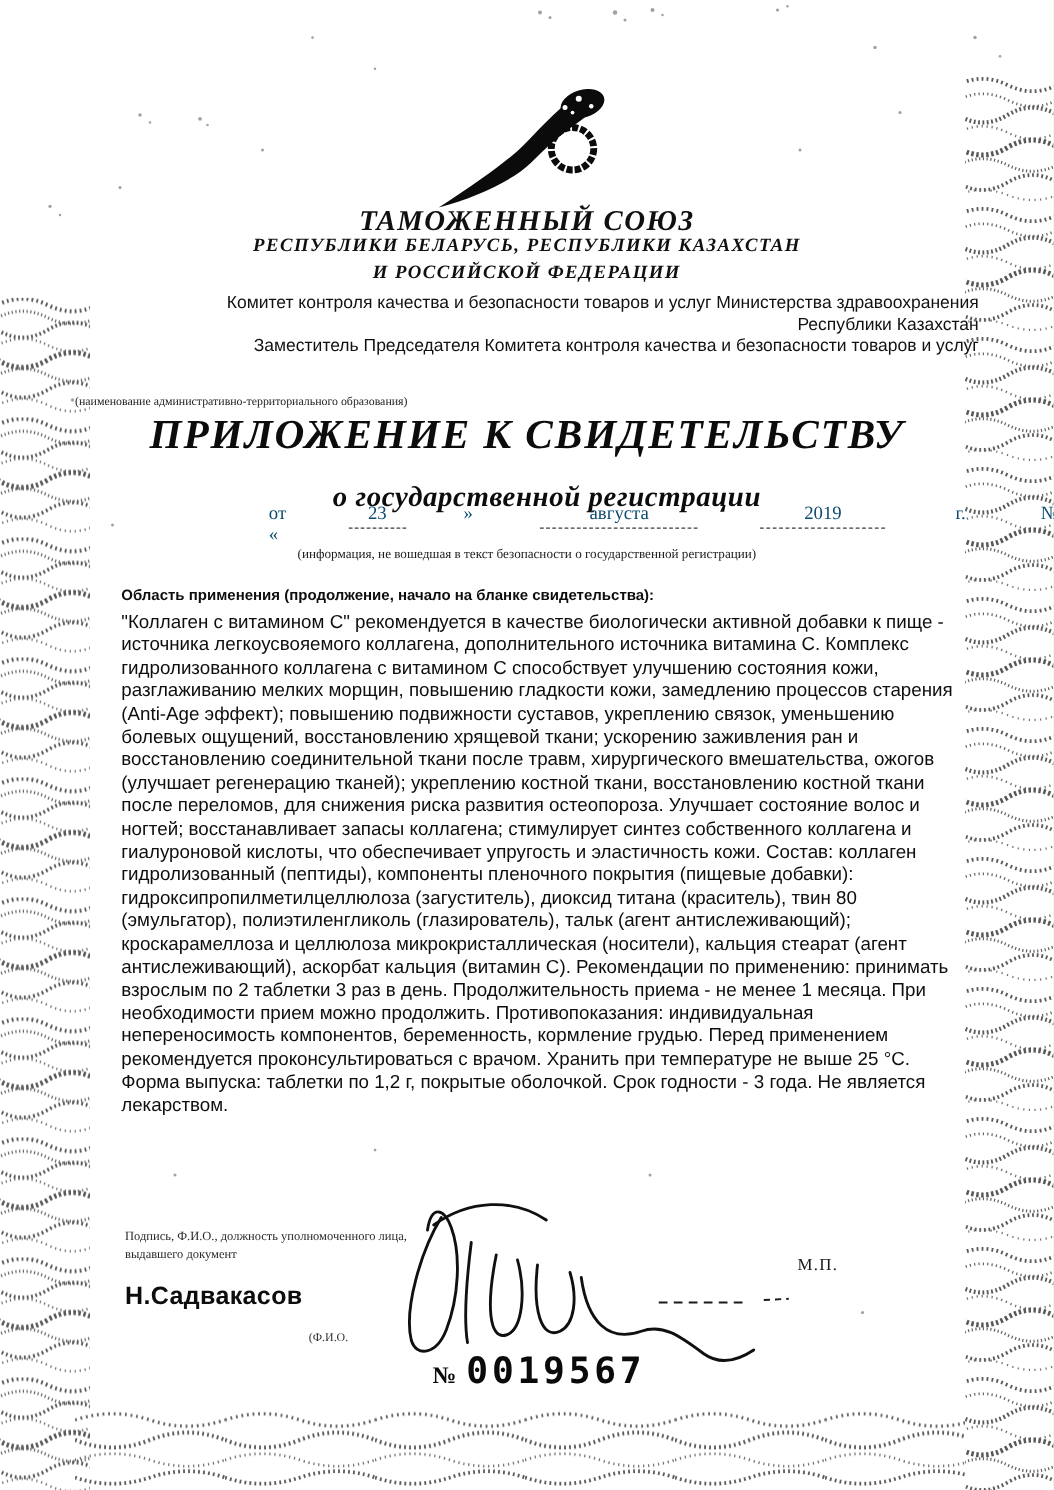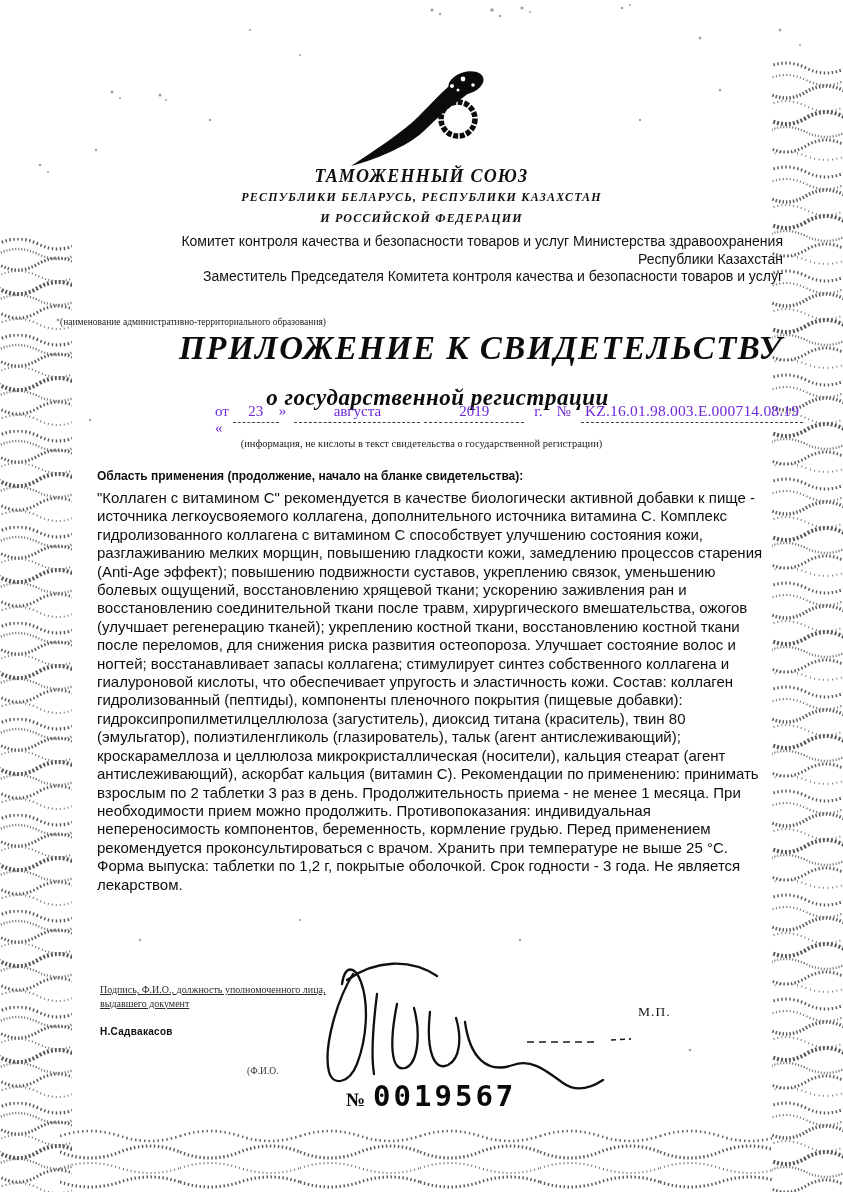--- a/index.html
+++ b/index.html
@@ -10,45 +10,45 @@
   }
   .abs{position:absolute;}
   
   .border-svg{position:absolute;opacity:.78;pointer-events:none;}
   
   .org-block{
     left:60px;top:166px;width:723px;text-align:center;
     font-family:"Liberation Serif",serif;font-weight:bold;font-style:italic;
     letter-spacing:1.2px;color:#101010;
   }
-  .org-line1{font-size:18px;line-height:21px;}
-  .org-line{font-size:12px;line-height:21px;}
+  .org-line1{font-size:23px;line-height:21px;}
+  .org-line{font-size:15px;line-height:21px;}
   .committee{
     left:60px;top:233px;width:723px;text-align:right;
     font-size:14px;line-height:17.5px;color:#111;
   }
   .admin-note{
     left:60px;top:317px;width:723px;
     font-family:"Liberation Serif",serif;font-size:9.5px;color:#222;
   }
   .doc-title{
-    left:60px;top:330px;width:723px;text-align:right;
+    left:60px;top:330px;width:723px;text-align:center;
     font-family:"Liberation Serif",serif;font-weight:bold;font-style:italic;
     font-size:33px;letter-spacing:1.5px;color:#0c0c0c;margin:0;
   }
   .doc-subtitle{
     left:60px;top:369px;width:723px;text-align:center;
     font-family:"Liberation Serif",serif;font-weight:bold;font-style:italic;
     font-size:23px;letter-spacing:.5px;color:#0c0c0c;margin:16px;
   }
   
   .date-line{
     left:215px;top:402px;width:580px;
     display:flex;align-items:baseline;
-    font-family:"Liberation Serif",serif;font-size:15px;color:#6d28d9;
+    font-family:"Liberation Serif",serif;font-size:15px;color:#0c4a6e;gap:46px;
   }
   .dl-fill{
     font-family:Liberation Serif, serif;
     border-bottom:1.5px dashed #3c3c3c;text-align:center;padding:0 4px 2px 4px;
   }
   .dl-day{min-width:38px;margin-left:4px;}
   .dl-month{min-width:118px;margin-left:8px;}
   .dl-year{min-width:92px;margin-left:4px;}
   .dl-g{margin-left:10px;}
   .dl-no{margin-left:14px;}
@@ -63,24 +63,24 @@
     font-size:12px;font-weight:bold;color:#0e0e0e;
   }
   .body-text{
     left:97px;top:489px;width:678px;
     font-size:15px;line-height:18.4px;color:#0e0e0e;
     text-align:left;
   }
   
   .sig-note{
     left:100px;top:983px;width:330px;
-    font-family:"Liberation Serif",serif;font-size:10px;line-height:13.5px;color:#2a2a2a;text-decoration:underline;
+    font-family:"Liberation Serif",serif;font-size:10px;line-height:13.5px;color:#2a2a2a;
   }
   .sig-name{
-    left:100px;top:1026px;font-size:10px;letter-spacing:.3px;color:#0d0d0d;font-weight:bold;
+    left:100px;top:1026px;font-size:20px;letter-spacing:.3px;color:#0d0d0d;font-weight:bold;
   }
   .fio-note{
     left:247px;top:1049px;
     font-family:"Liberation Serif",serif;font-size:9.5px;color:#333;margin-top:17px;
   }
   .stamp-mp{
     left:638px;top:1004px;
     font-family:"Liberation Serif",serif;font-size:13.5px;letter-spacing:1px;color:#1a1a1a;
   }
   .doc-number{
@@ -208,21 +208,21 @@
     <span>от «</span>
     <span class="dl-fill dl-day">23</span>
     <span>»</span>
     <span class="dl-fill dl-month">августа</span>
     <span class="dl-fill dl-year">2019</span>
     <span class="dl-g">г.</span>
     <span class="dl-no">№</span>
     <span class="dl-fill dl-regnum">KZ.16.01.98.003.E.000714.08.19</span>
   </div>
 
-  <div class="abs info-note">(информация, не кислоты в текст свидетельства о государственной регистрации)</div>
+  <div class="abs info-note">(информация, не вошедшая в текст безопасности о государственной регистрации)</div>
 
   <div class="abs body-heading">Область применения (продолжение, начало на бланке свидетельства):</div>
   <div class="abs body-text">"Коллаген с витамином С" рекомендуется в качестве биологически активной добавки к пище - источника легкоусвояемого коллагена, дополнительного источника витамина С. Комплекс гидролизованного коллагена с витамином С способствует улучшению состояния кожи, разглаживанию мелких морщин, повышению гладкости кожи, замедлению процессов старения (Anti-Age эффект); повышению подвижности суставов, укреплению связок, уменьшению болевых ощущений, восстановлению хрящевой ткани; ускорению заживления ран и восстановлению соединительной ткани после травм, хирургического вмешательства, ожогов (улучшает регенерацию тканей); укреплению костной ткани, восстановлению костной ткани после переломов, для снижения риска развития остеопороза. Улучшает состояние волос и ногтей; восстанавливает запасы коллагена; стимулирует синтез собственного коллагена и гиалуроновой кислоты, что обеспечивает упругость и эластичность кожи. Состав: коллаген гидролизованный (пептиды), компоненты пленочного покрытия (пищевые добавки): гидроксипропилметилцеллюлоза (загуститель), диоксид титана (краситель), твин 80 (эмульгатор), полиэтиленгликоль (глазирователь), тальк (агент антислеживающий); кроскарамеллоза и целлюлоза микрокристаллическая (носители), кальция стеарат (агент антислеживающий), аскорбат кальция (витамин С). Рекомендации по применению: принимать взрослым по 2 таблетки 3 раз в день. Продолжительность приема - не менее 1 месяца. При необходимости прием можно продолжить. Противопоказания: индивидуальная непереносимость компонентов, беременность, кормление грудью. Перед применением рекомендуется проконсультироваться с врачом. Хранить при температуре не выше 25 °С. Форма выпуска: таблетки по 1,2 г, покрытые оболочкой. Срок годности - 3 года. Не является лекарством.</div>
 
   <div class="abs sig-note">
     <div>Подпись, Ф.И.О., должность уполномоченного лица,</div>
     <div>выдавшего документ</div>
   </div>
 
   <div class="abs sig-name">Н.Садвакасов</div>

